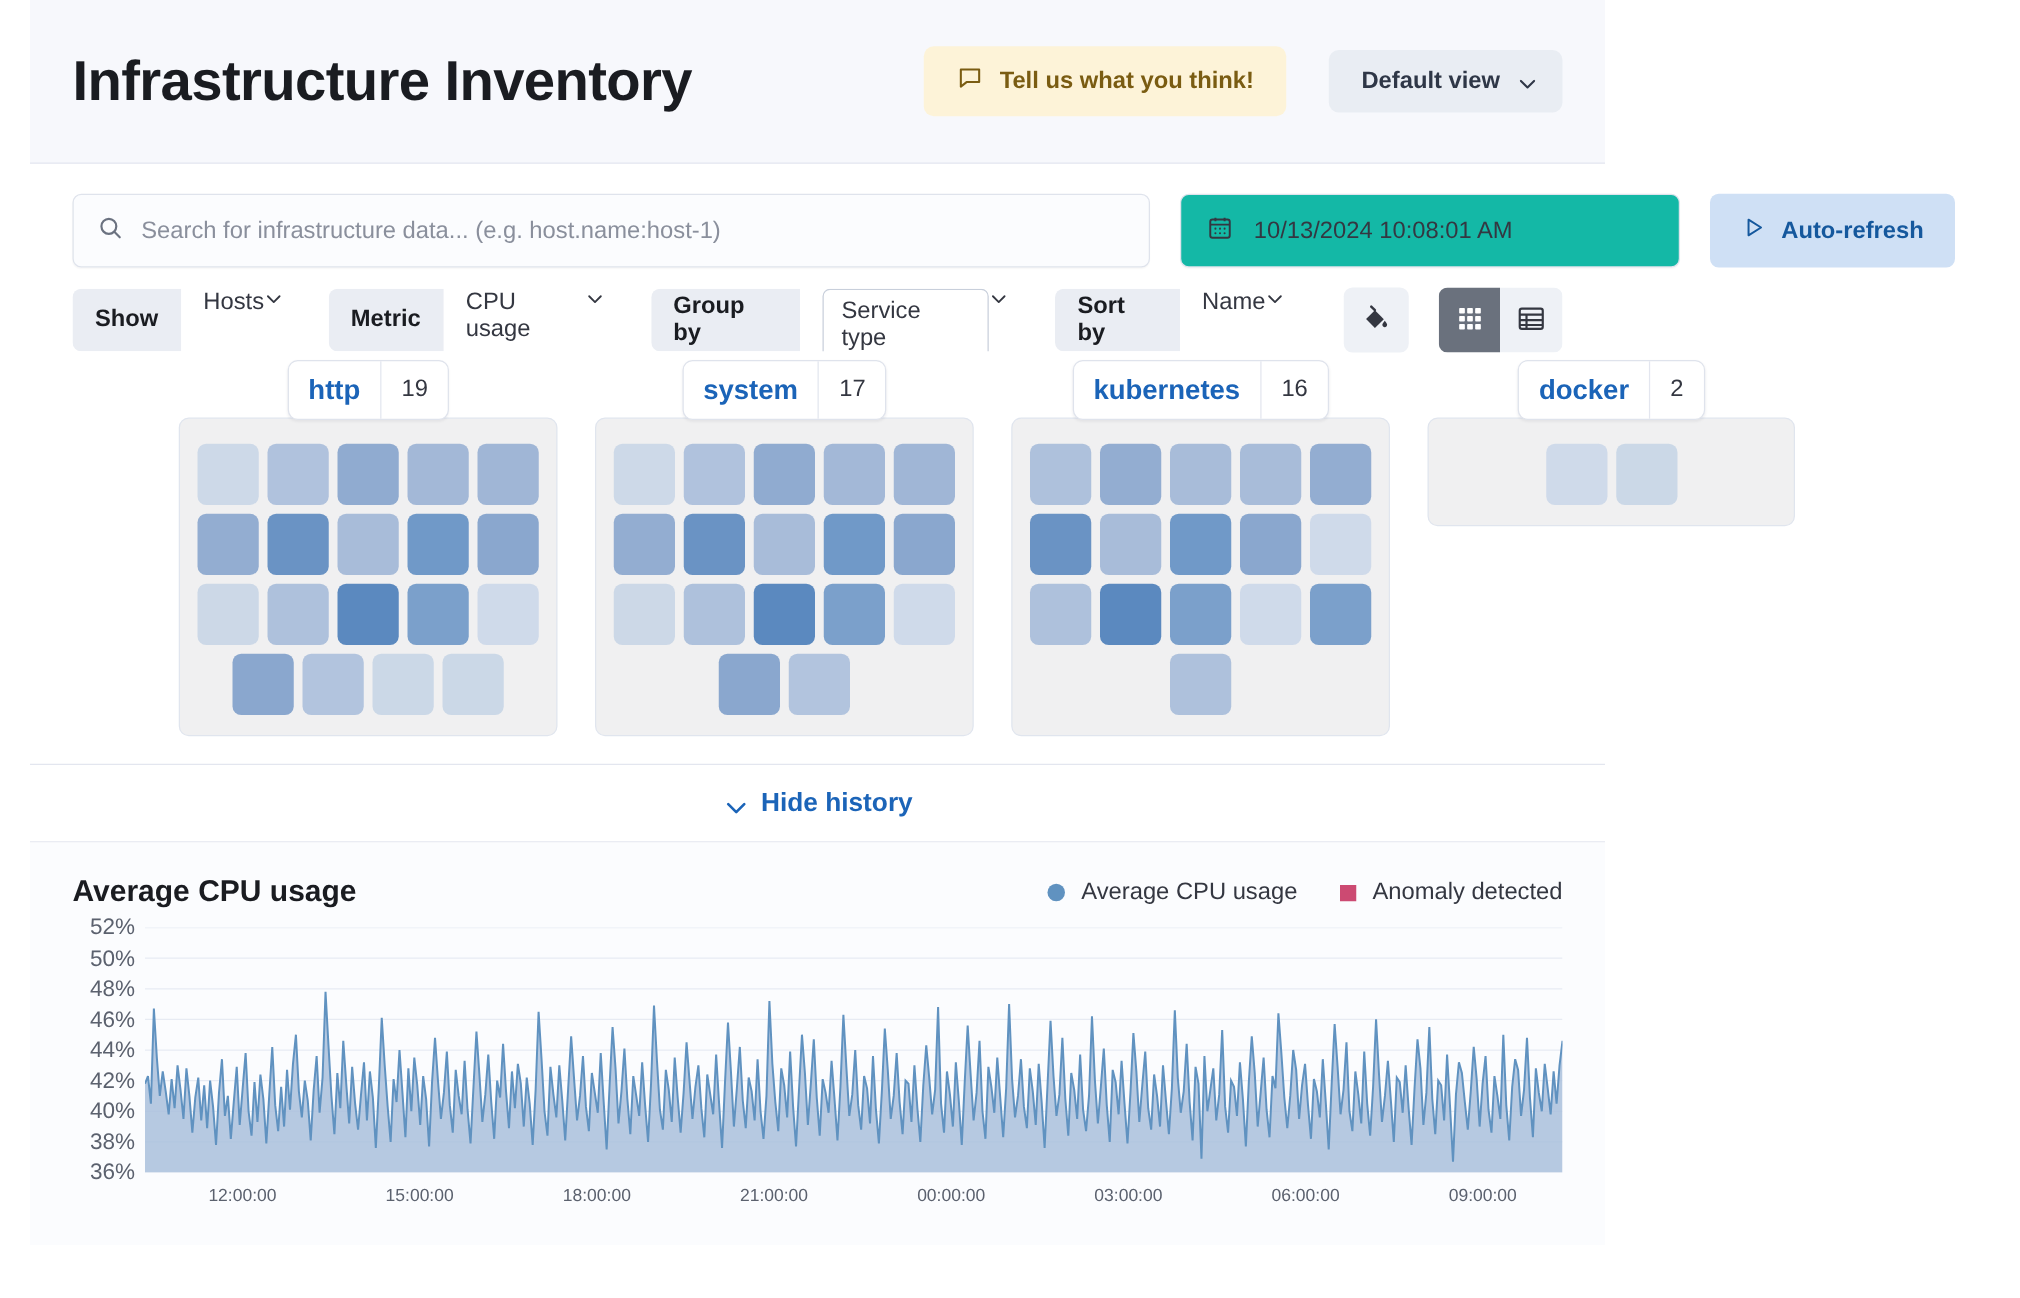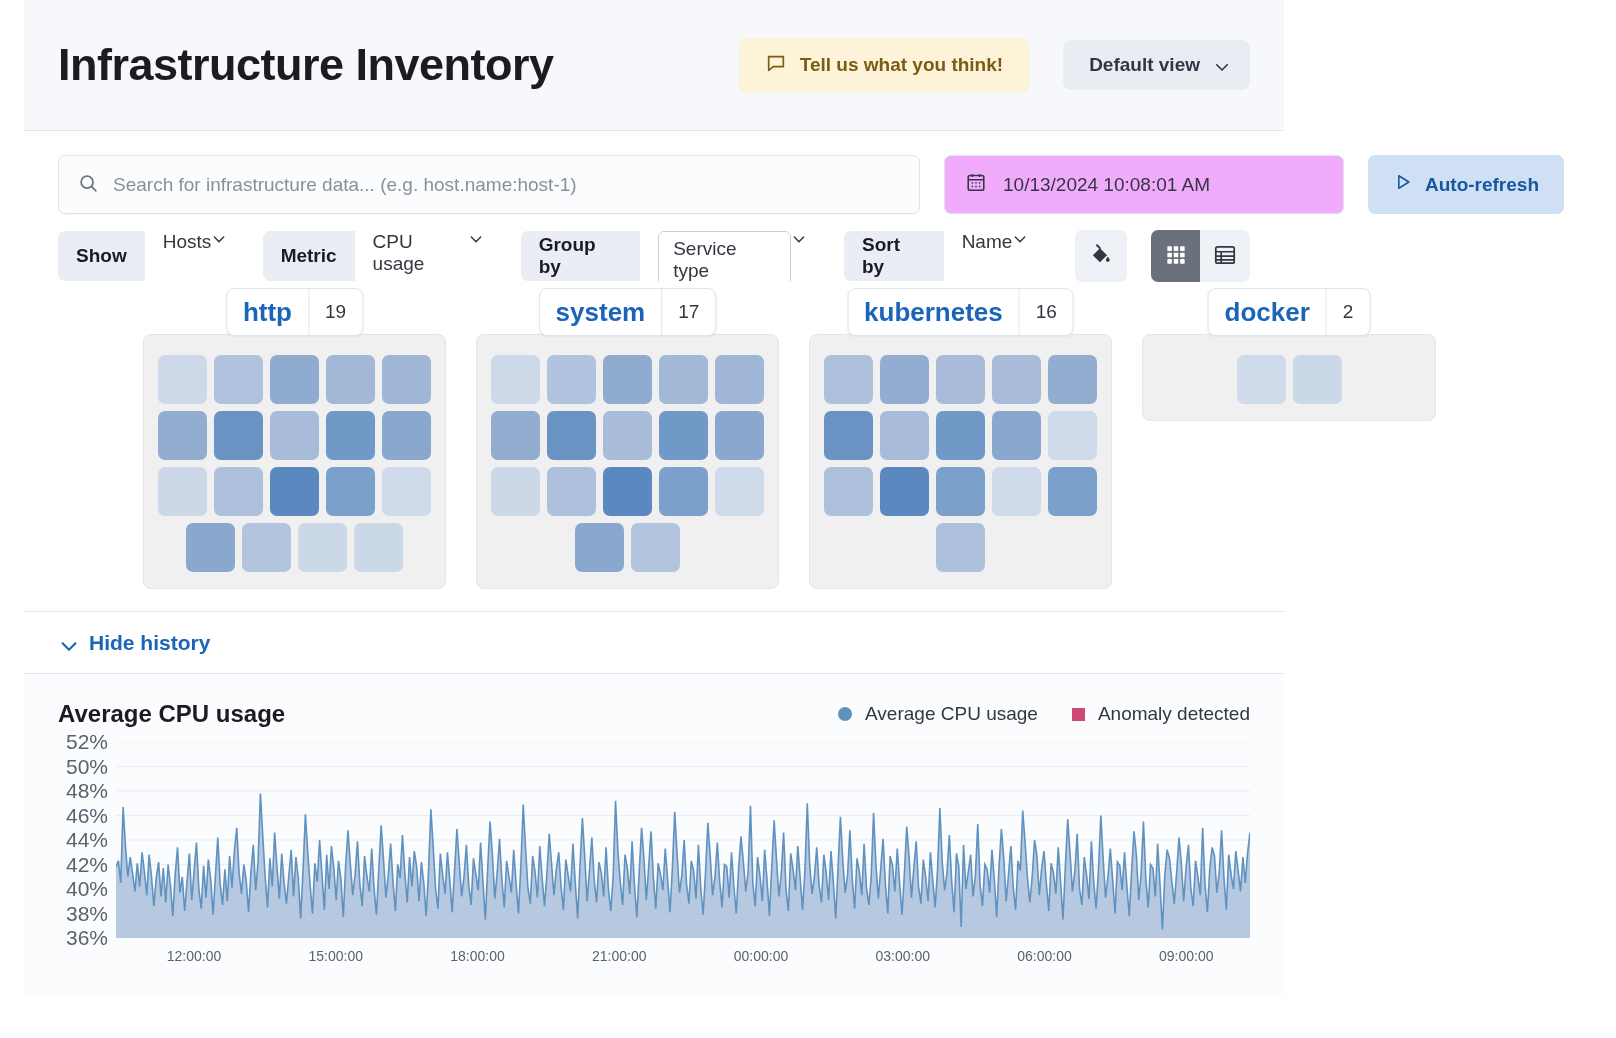--- a/index.html
+++ b/index.html
@@ -58,21 +58,21 @@
     background: #fbfcfe;
     display: flex; align-items: center; gap: 14px;
     padding: 0 18px;
     box-shadow: 0 1px 1px rgba(16,24,40,.03);
   }
   .searchbox .ph { color: #8a8f9c; font-size: 19px; }
   .datebox {
     margin-left: 24px;
     flex: 0 0 400px; height: 59px;
     border: 1px solid #dfe3ec; border-radius: 7px;
-    background: #f0abfc;
+    background: #14b8a6;
     display: flex; align-items: center; gap: 16px;
     padding: 0 20px;
     font-size: 19px; color: #343741;
     box-shadow: 0 1px 1px rgba(16,24,40,.03);
   }
   .refresh-btn {
     margin-left: 24px;
     flex: 0 0 196px; height: 59px;
     background: #cfe0f5; color: #15589d;
     border: none; border-radius: 7px;
@@ -135,21 +135,21 @@
   .groups { display: flex; align-items: flex-start; gap: 30px; padding-left: 85px; }
   .group { position: relative; }
   .group-badge {
     position: absolute; top: -28px; left: 50%; transform: translateX(-50%);
     background: #fff; border: 1px solid #dfe3ec; border-radius: 8px;
     display: flex; align-items: stretch; height: 48px;
     box-shadow: 0 1px 2px rgba(16,24,40,.05);
     z-index: 3; white-space: nowrap;
   }
   .group-badge .gname {
-    color: #1b64b8; font-size: 26px; font-weight: 700;
+    color: #1b64b8; font-size: 22px; font-weight: 700;
     padding: 0 16px; display: flex; align-items: center; cursor: pointer;
   }
   .group-badge .gcount {
     color: #343741; font-size: 19px;
     padding: 0 16px; display: flex; align-items: center;
     border-left: 1px solid #e3e6ef;
   }
   .group-box {
     background: #f0f0f1; border: 1px solid #e0e5ee; border-radius: 8px;
     padding: 20px 14px 16px 14px;
@@ -170,35 +170,36 @@
     display: flex; flex-direction: column;
   }
   .legend-strip div { height: 25px; }
 
   
   .hide-history {
     height: 62px; display: flex; align-items: center;
     padding: 0 34px; gap: 16px;
     border-bottom: 1px solid #e3e6ef;
     background: #fff;
+    justify-content: center;
   }
   .hide-history .txt { color: #1b64b8; font-size: 21px; font-weight: 700; cursor: pointer; }
 
   
   .chart-panel { padding: 26px 34px 0 34px; background: #fbfcfe; height: 322px; }
   .chart-head { display: flex; align-items: center; }
   .chart-title { font-size: 24px; font-weight: 700; color: #1a1c21; flex: 1; }
   .chart-legend { display: flex; align-items: center; gap: 34px; }
   .leg-item { display: flex; align-items: center; gap: 13px; font-size: 19px; color: #343741; }
   .leg-dot { width: 14px; height: 14px; border-radius: 50%; background: #6092c0; }
   .leg-sq { width: 13px; height: 13px; background: #cc4a72; }
   .chart-body { display: flex; margin-top: 14px; }
   .yaxis {
     width: 58px; position: relative; height: 196px;
-    font-size: 21px; color: #5b616e; text-align: right;
+    font-size: 18px; color: #5b616e; text-align: right;
   }
   .yaxis span { position: absolute; right: 8px; transform: translateY(-50%); }
   .plot { flex: 1; position: relative; height: 196px; }
   .plot svg { display: block; width: 100%; height: 196px; }
   .xaxis {
     margin-left: 58px; position: relative; height: 40px;
     font-size: 14px; color: #5b616e;
   }
   .xaxis span { position: absolute; top: 10px; transform: translateX(-50%); white-space: nowrap; }
 </style>

